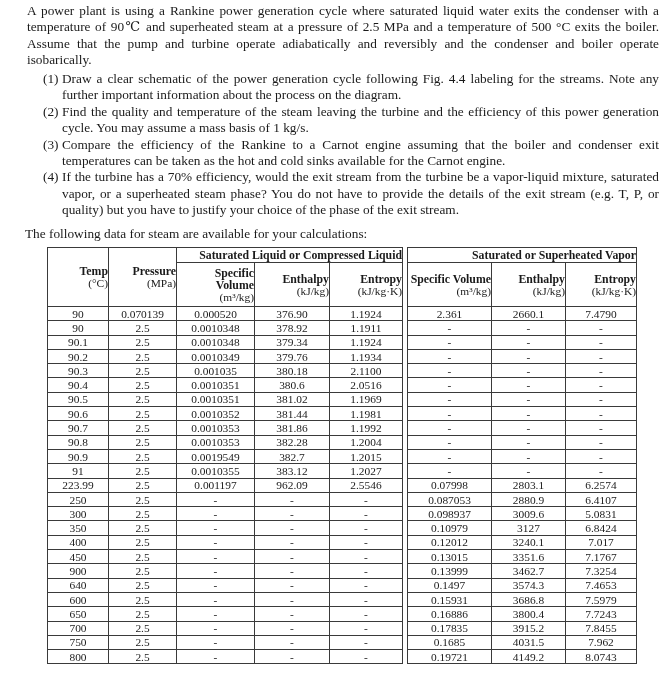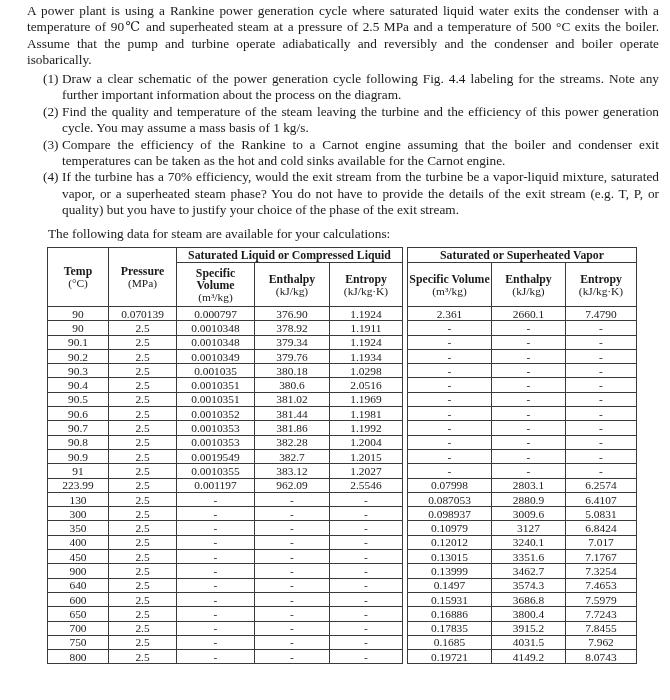--- a/index.html
+++ b/index.html
@@ -12,34 +12,34 @@
     position: absolute; left: 27px; top: 3px; width: 632px;
     font-size: 13.3px; line-height: 16.4px; text-align: justify;
   }
   .questions {
     position: absolute; left: 43px; top: 71px; width: 616px;
     font-size: 13.3px; line-height: 16.4px; margin: 0; padding: 0; list-style: none;
   }
   .questions li { position: relative; padding-left: 19px; text-align: justify; margin-bottom: 0; }
   .questions li .num { position: absolute; left: 0; top: 0; }
   .caption {
-    position: absolute; left: 48px; top: 226px;
+    position: absolute; left: 25px; top: 226px;
     font-size: 13.3px; line-height: 16px; text-align: right;
   }
   table.steam {
     position: absolute; left: 47px; top: 247px;
     border-collapse: collapse;
     font-size: 11.4px; line-height: 12px;
     table-layout: fixed;
   }
   table.steam td, table.steam th {
     border: 1px solid #3a3a3a;
     text-align: center; padding: 0; height: 13.3px;
   }
-  table.steam th { font-weight: normal; }
+  table.steam th { font-weight: normal; text-align: right; }
   table.steam .grp { font-weight: bold; font-size: 11.8px; height: 14px; }
   table.steam .h2 { height: 43px; vertical-align: middle; }
   table.steam .hb { font-weight: bold; display: block; font-size: 11.8px; }
   table.steam .hu { display: block; }
   table.steam .gap { border-top: none; border-bottom: none; }
   table.steam tbody td.gap { border-top: none; border-bottom: none; }
   col.c-temp { width: 61px; }
   col.c-pres { width: 68px; }
   col.c-lv { width: 78px; }
   col.c-lh { width: 75px; }
@@ -113,21 +113,21 @@
       <th class="h2">
         <span class="hb">Entropy</span>
         <span class="hu">(kJ/kg·K)</span>
       </th>
     </tr>
   </thead>
   <tbody id="table-body">
       <tr>
         <td>90</td>
         <td>0.070139</td>
-        <td>0.000797</td>
+        <td>0.000520</td>
         <td>376.90</td>
         <td>1.1924</td>
         <td class="gap"></td>
         <td>2.361</td>
         <td>2660.1</td>
         <td>7.4790</td>
       </tr>
       <tr>
         <td>90</td>
         <td>2.5</td>
@@ -159,21 +159,21 @@
         <td class="gap"></td>
         <td>-</td>
         <td>-</td>
         <td>-</td>
       </tr>
       <tr>
         <td>90.3</td>
         <td>2.5</td>
         <td>0.001035</td>
         <td>380.18</td>
-        <td>1.0298</td>
+        <td>2.1100</td>
         <td class="gap"></td>
         <td>-</td>
         <td>-</td>
         <td>-</td>
       </tr>
       <tr>
         <td>90.4</td>
         <td>2.5</td>
         <td>0.0010351</td>
         <td>380.6</td>
@@ -254,21 +254,21 @@
         <td>2.5</td>
         <td>0.001197</td>
         <td>962.09</td>
         <td>2.5546</td>
         <td class="gap"></td>
         <td>0.07998</td>
         <td>2803.1</td>
         <td>6.2574</td>
       </tr>
       <tr>
-        <td>130</td>
+        <td>250</td>
         <td>2.5</td>
         <td>-</td>
         <td>-</td>
         <td>-</td>
         <td class="gap"></td>
         <td>0.087053</td>
         <td>2880.9</td>
         <td>6.4107</td>
       </tr>
       <tr>

